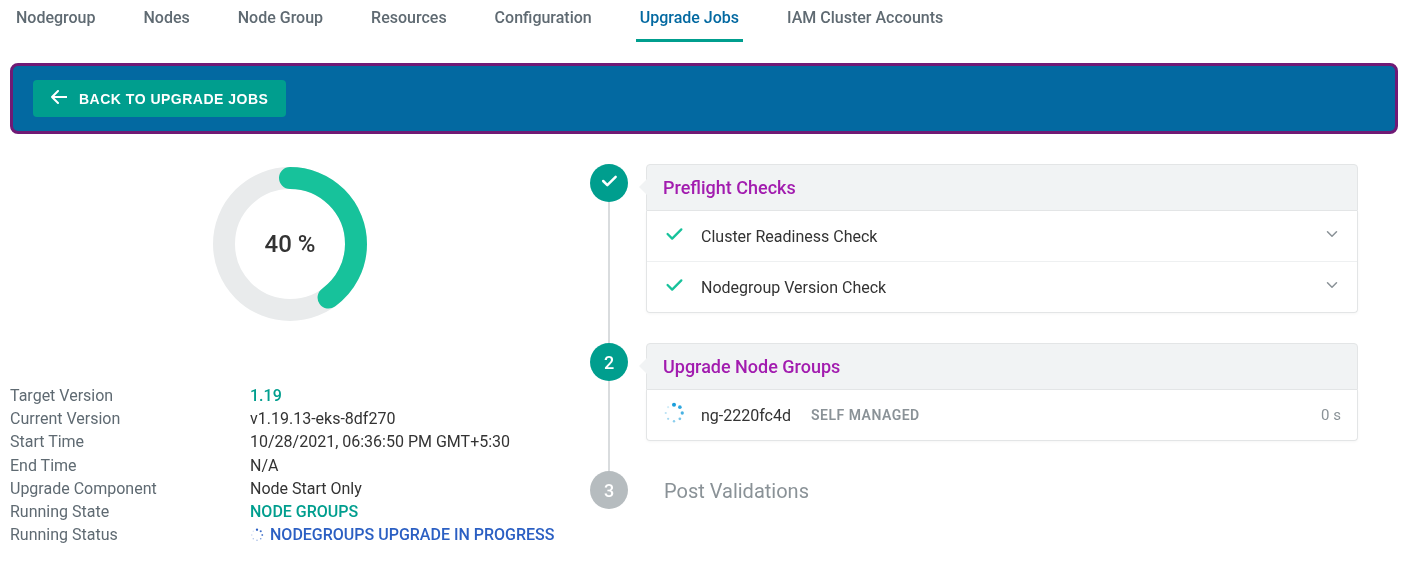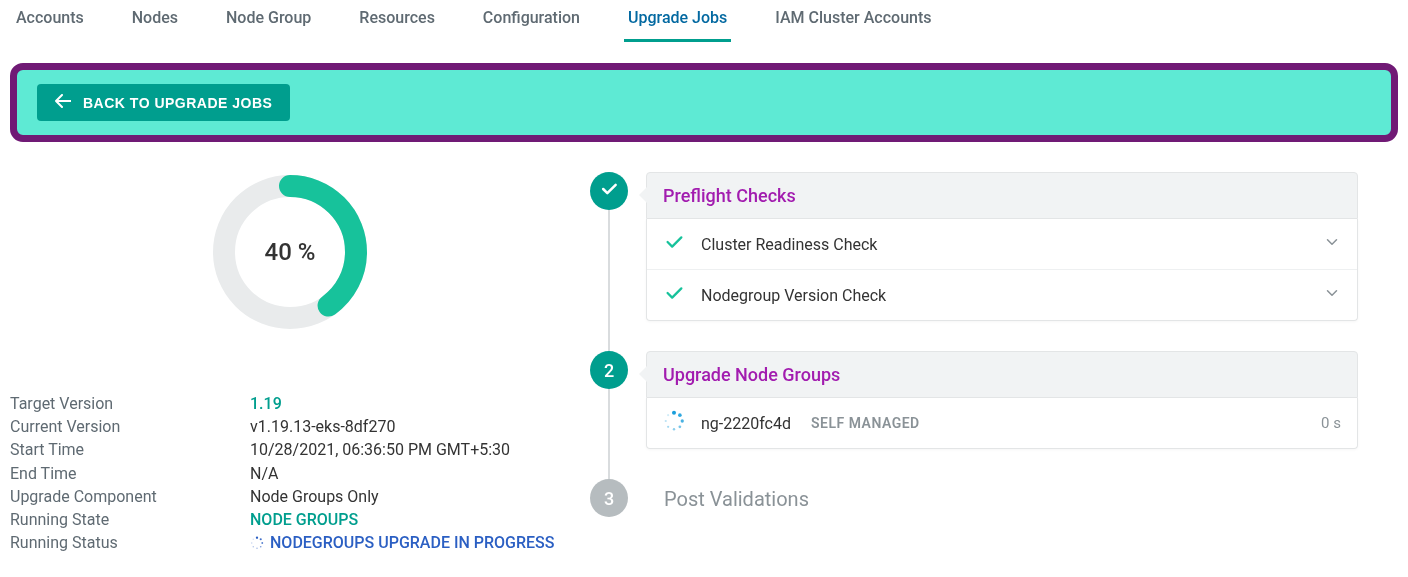--- a/index.html
+++ b/index.html
@@ -29,23 +29,23 @@
       position: relative;
     }
     .tab.active {
       color: #0369a1;
       border-bottom-color: #009e8e;
     }
 
     
     .back-bar {
       margin: 20px 10px 0 10px;
-      background: #5eead4;
-      border: 7px solid #701a75;
-      border-radius: 13px;
+      background: #0369a1;
+      border: 3px solid #701a75;
+      border-radius: 8px;
       padding: 14px 20px;
       display: flex;
       align-items: center;
     }
     .back-button {
       background: #009e8e;
       color: #fff;
       border: none;
       border-radius: 4px;
       padding: 10px 18px;
@@ -221,21 +221,21 @@
     }
     .spinner-mini {
       color: #2b5fc3;
       display: inline-flex;
     }
   </style>
 </head>
 <body>
 
 <div class="tabs">
-  <div class="tab">Accounts</div>
+  <div class="tab">Nodegroup</div>
   <div class="tab">Nodes</div>
   <div class="tab">Node Group</div>
   <div class="tab">Resources</div>
   <div class="tab">Configuration</div>
   <div class="tab active">Upgrade Jobs</div>
   <div class="tab">IAM Cluster Accounts</div>
 </div>
 
 <div class="back-bar">
   <button class="back-button">
@@ -273,21 +273,21 @@
       <div class="detail-row">
         <div class="detail-key">Start Time</div>
         <div class="detail-val">10/28/2021, 06:36:50 PM GMT+5:30</div>
       </div>
       <div class="detail-row">
         <div class="detail-key">End Time</div>
         <div class="detail-val">N/A</div>
       </div>
       <div class="detail-row">
         <div class="detail-key">Upgrade Component</div>
-        <div class="detail-val">Node Groups Only</div>
+        <div class="detail-val">Node Start Only</div>
       </div>
       <div class="detail-row">
         <div class="detail-key">Running State</div>
         <div class="detail-val teal">NODE GROUPS</div>
       </div>
       <div class="detail-row">
         <div class="detail-key">Running Status</div>
         <div class="detail-val blue">
           <span class="spinner-mini">
             <svg width="14" height="14" viewBox="0 0 24 24">

